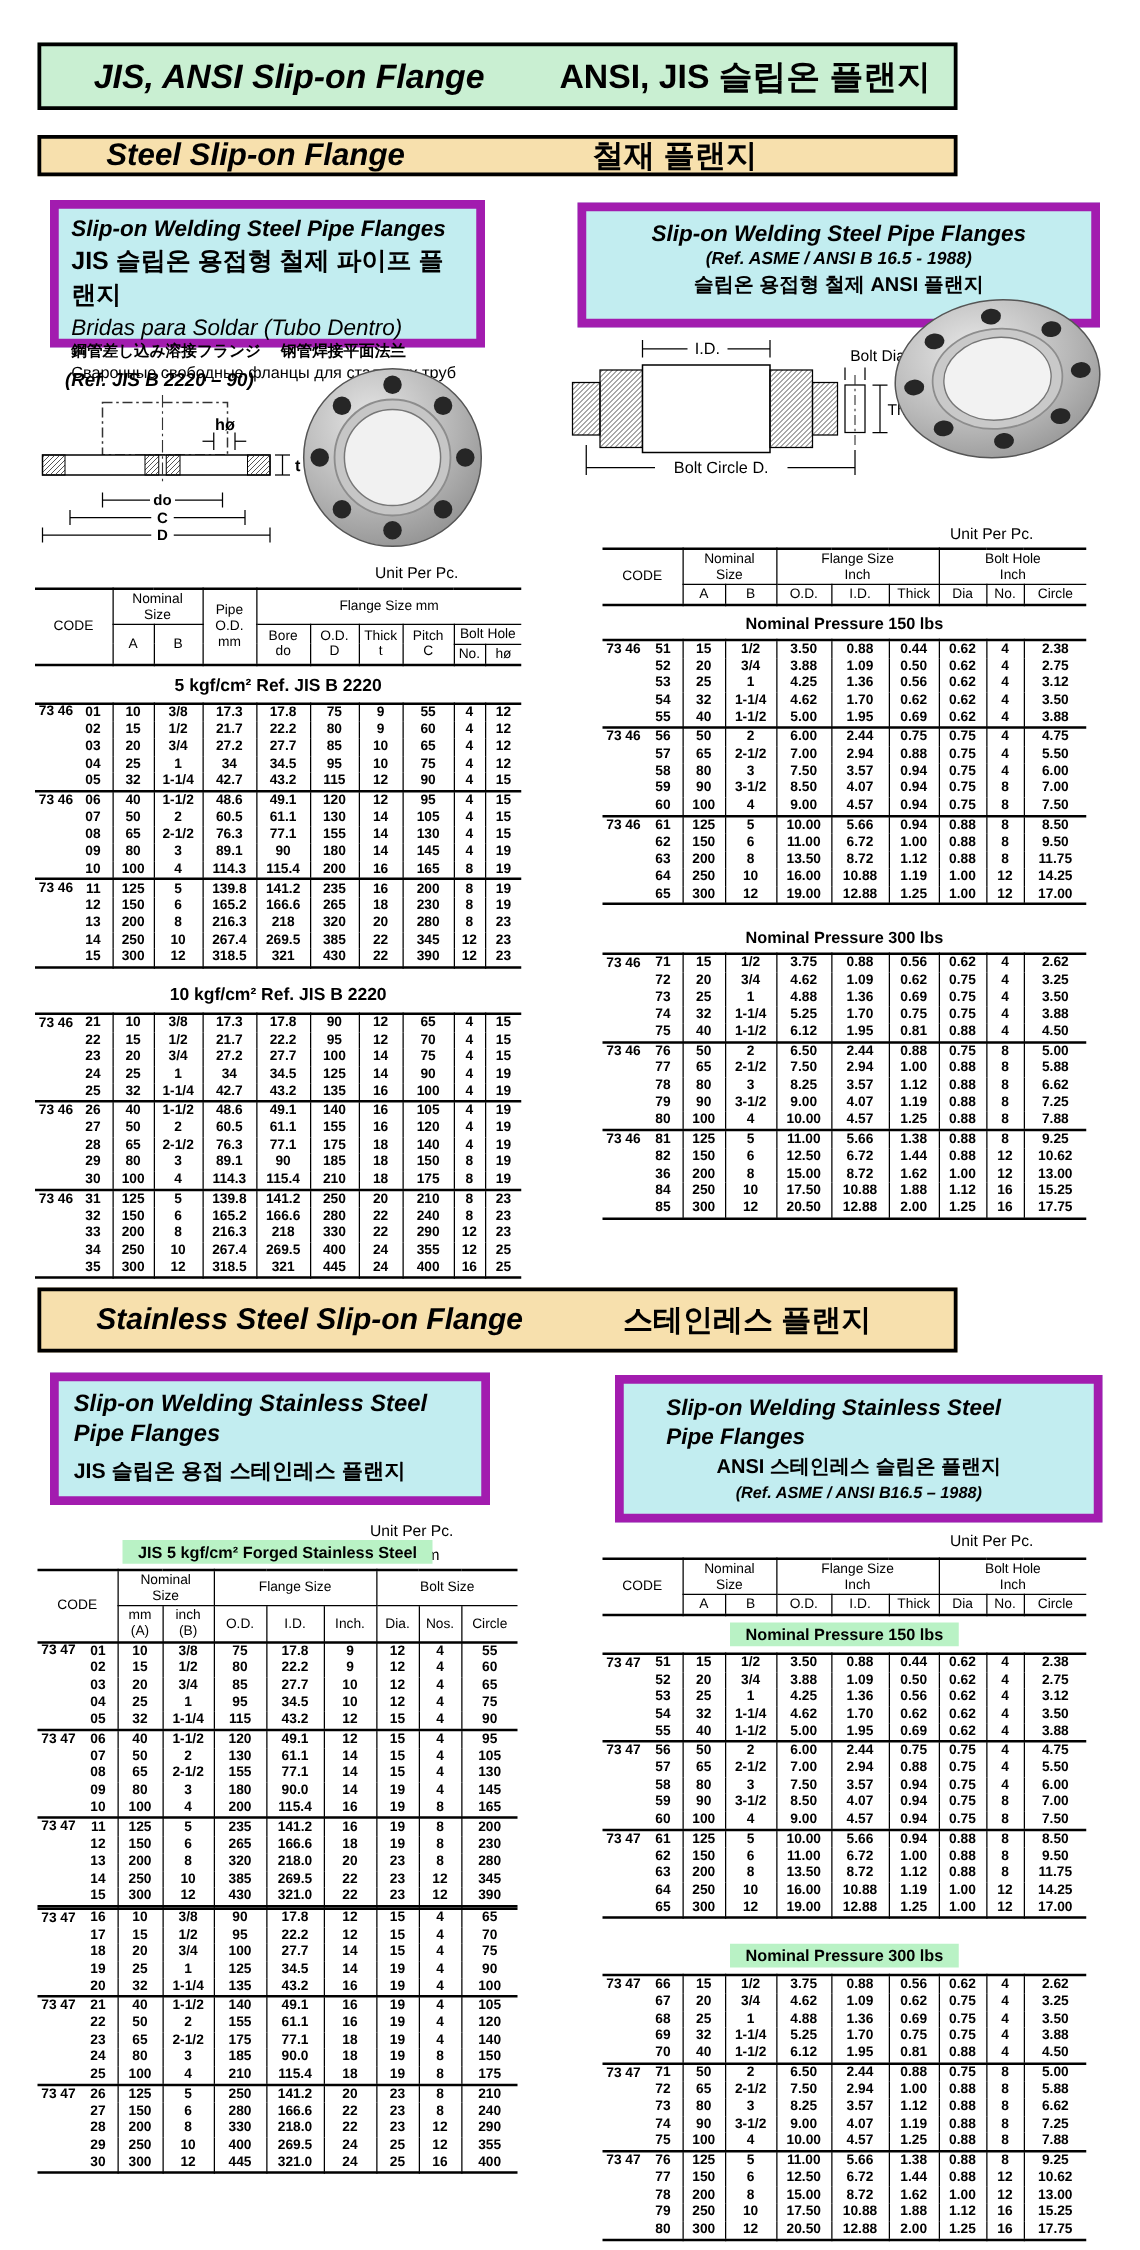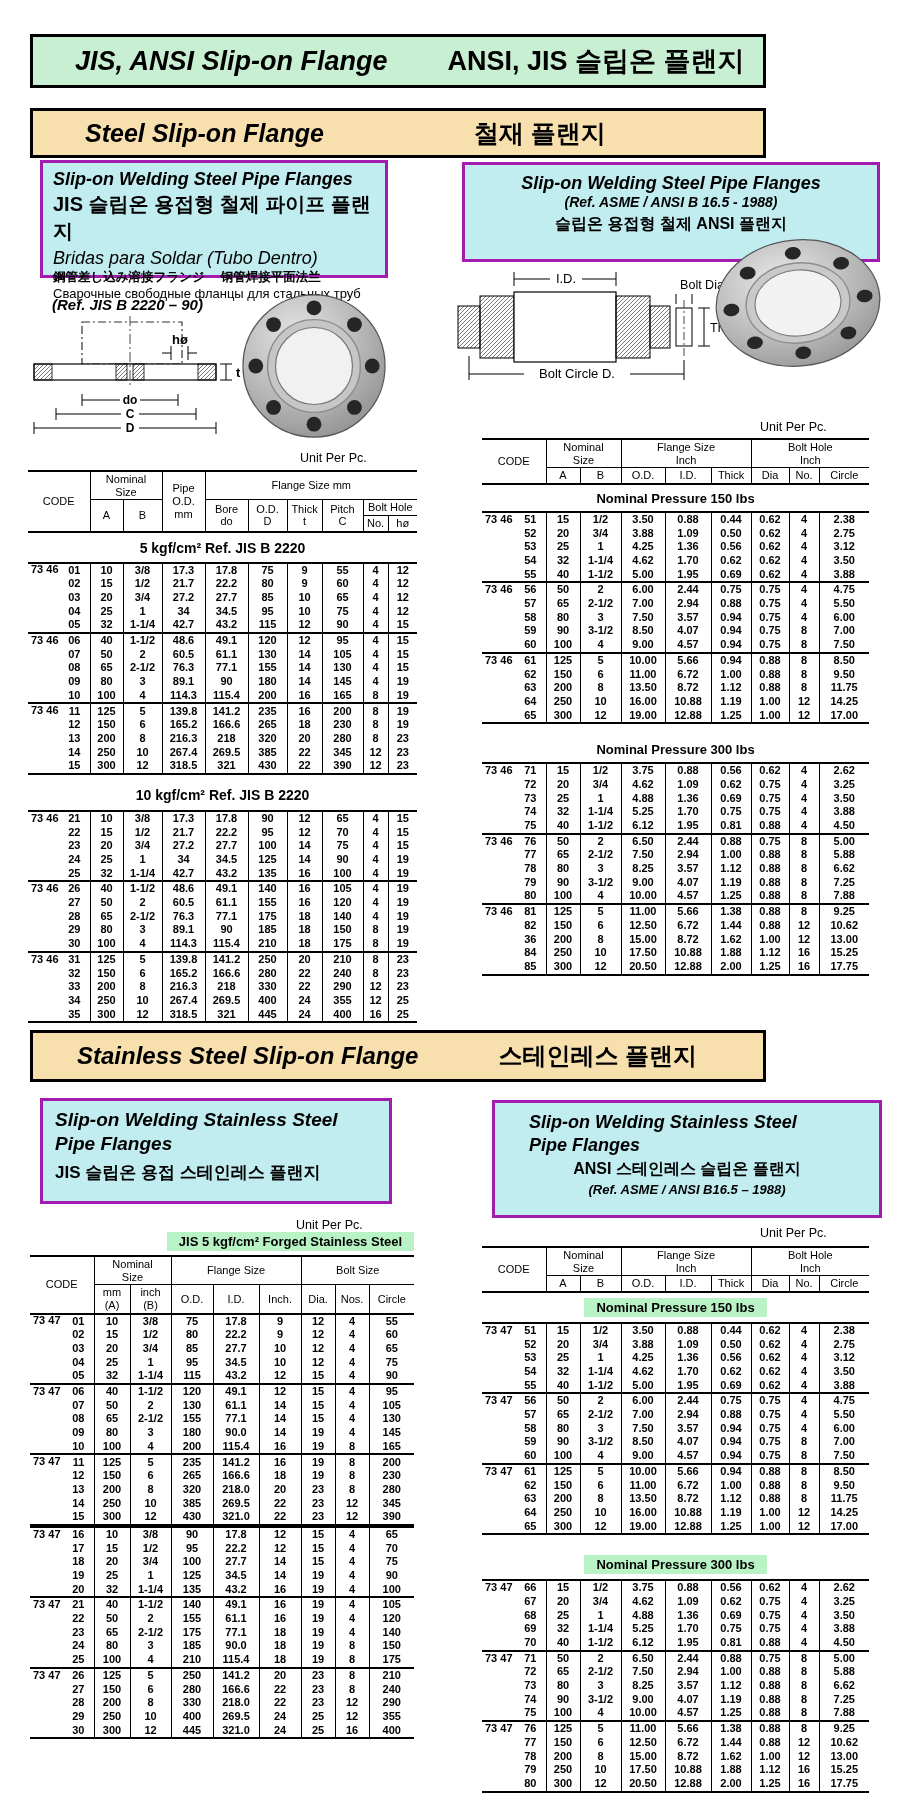--- a/index.html
+++ b/index.html
@@ -1,24 +1,24 @@
 <!DOCTYPE html>
 <html><head>
 <meta charset="utf-8">
 <style>
   html,body{margin:0;padding:0;background:#e9e9e9;}
   .page{position:relative;width:912px;height:1800px;background:#ffffff;overflow:hidden;
         font-family:"Liberation Sans","DejaVu Sans",sans-serif;color:#000;}
   .banner{position:absolute;border:3px solid #000;box-sizing:border-box;display:flex;align-items:center;
           font-weight:bold;font-style:italic;}
   #banner-main{left:30px;top:34px;width:736px;height:54px;background:#c9efd2;font-size:27px;padding-left:42px;gap:60px;}
-  #banner-steel{left:30px;top:108px;width:736px;height:50px;background:#f7e0ad;font-size:25px;padding-left:52px;gap:150px;}
+  #banner-steel{left:30px;top:108px;width:736px;height:33px;background:#f7e0ad;font-size:25px;padding-left:52px;gap:150px;}
   #banner-ss{left:30px;top:1030px;width:736px;height:52px;background:#f7e0ad;font-size:24px;padding-left:44px;gap:80px;}
   .banner .ko{font-style:normal;}
-  .panel{position:absolute;background:#c2edf0;border:3px solid #a21caf;box-sizing:border-box;}
+  .panel{position:absolute;background:#c2edf0;border:7px solid #a21caf;box-sizing:border-box;}
   #panel-steel-left{left:40px;top:160px;width:348px;height:118px;padding:6px 10px;}
   #panel-steel-left .l1{font-weight:bold;font-style:italic;font-size:18px;}
   #panel-steel-left .l2{font-weight:bold;font-size:20px;margin-top:1px;}
   #panel-steel-left .l3{font-size:18px;margin-top:3px;font-style:italic;}
   #panel-steel-left .l4{font-size:12.5px;font-weight:bold;}
   #panel-steel-left .l5{font-size:13px;}
   #panel-steel-right{left:462px;top:162px;width:418px;height:100px;padding:8px 6px;text-align:center;}
   #panel-steel-right .l1{font-weight:bold;font-style:italic;font-size:18px;}
   #panel-steel-right .l2{font-weight:bold;font-style:italic;font-size:14px;}
   #panel-steel-right .l3{font-weight:bold;font-size:16px;margin-top:4px;}
@@ -51,21 +51,21 @@
          line-height:1.15;white-space:pre-line;padding:1px 0;}
   .dt td{font-weight:bold;font-size:11px;height:13.7px;line-height:1.05;}
   .dt tbody.grp{border-top:2.1px solid #000;}
   .dt td.code{text-align:right;padding-right:9px;position:relative;}
   .dt td.code .pfx{position:absolute;left:3px;top:50%;transform:translateY(-50%);}
   .sec-plain{text-align:center;font-weight:bold;font-size:14px;}
   .sec-sm{text-align:center;font-weight:bold;font-size:13px;}
   .sec-green-wrap{text-align:center;}
   .sec-green{display:inline-block;background:#b9f2c5;font-weight:bold;font-size:13px;padding:2px 12px;}
   .m1{margin:7px 0 6px;} .m2{margin:12px 0 7px;} .m3{margin:6px 0 5px;} .m4{margin:18px 0 5px;}
-  .m5{margin:0 0 4px;text-align:right;} .m6{margin:9px 0 6px;} .m7{margin:5px 0 5px;} .m8{margin:20px 0 5px;}
+  .m5{margin:0 0 4px;} .m6{margin:9px 0 6px;} .m7{margin:5px 0 5px;} .m8{margin:20px 0 5px;}
   .art{position:absolute;}
   #draw-jis{left:28px;top:316px;width:228px;height:128px;}
   #photo-jis{left:240px;top:290px;width:148px;height:152px;}
   #draw-ansi{left:434px;top:264px;width:332px;height:126px;}
   #photo-ansi{left:712px;top:236px;width:172px;height:134px;}
   svg text{font-family:"Liberation Sans","DejaVu Sans",sans-serif;}
 </style>
 </head>
 <body>
 

